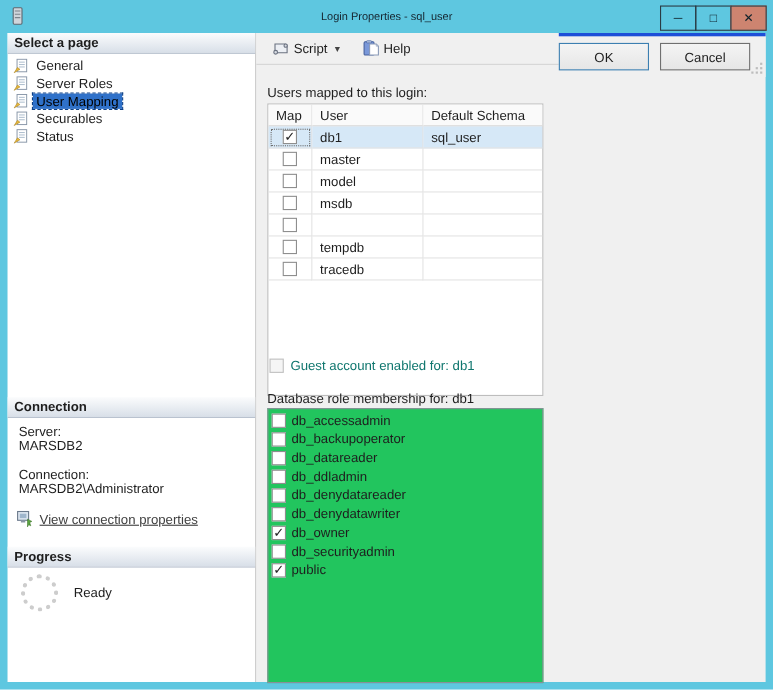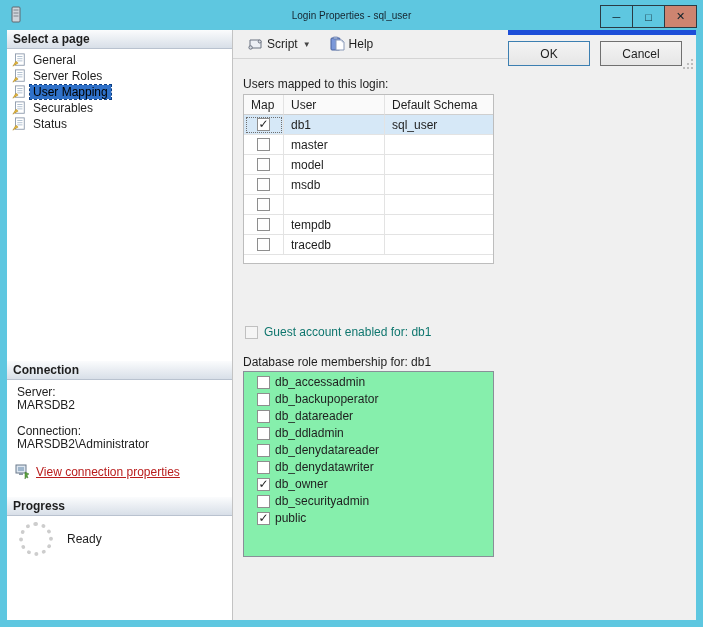--- a/index.html
+++ b/index.html
@@ -22,52 +22,52 @@
   #page-items{position:absolute;top:22px;left:4px;right:4px;}
   .tree-item{display:flex;align-items:center;height:16px;margin-bottom:0;cursor:default;}
   .tree-item .ticon{width:16px;height:14px;margin-right:3px;flex:0 0 16px;}
   .tree-item .tlabel{padding:0 3px;white-space:nowrap;}
   .tree-item.selected .tlabel{background:#2f71c9;color:#000000;outline:1px dashed #0b3f86;outline-offset:0;}
   #connection-header{top:331px;}
   .conn-info{position:absolute;left:10px;top:356px;line-height:13px;}
   .conn-block{margin-bottom:13px;}
   .link-row{position:absolute;left:8px;top:434px;display:flex;align-items:center;cursor:pointer;}
   .link-row svg{margin-right:5px;}
-  .link{color:#b91c1c;text-decoration:underline;}
+  .link{color:#404040;text-decoration:underline;}
   #progress-header{top:467px;}
   .ready-row{position:absolute;left:12px;top:492px;display:flex;align-items:center;}
   .spinner{width:26px;height:26px;border:4px dotted #cdcdcd;border-radius:50%;margin-right:14px;}
   
   .content{position:relative;flex:1;background:#f0f0f0;min-width:0;}
   .toolbar{position:absolute;top:0;left:0;right:0;height:29px;background:#f0f0f0;border-bottom:1px solid #d4d4d4;display:flex;align-items:center;padding-left:10px;box-sizing:border-box;}
   .tool-btn{display:flex;align-items:center;padding:2px 4px;cursor:default;}
   .tool-btn svg{margin-right:4px;}
   .caret{font-size:8px;color:#444;margin-left:5px;margin-right:10px;}
   .section-label{position:absolute;left:10px;}
   #users-label{top:47px;}
   #guest-row{position:absolute;left:12px;top:295px;display:flex;align-items:center;color:#0f766e;}
   #role-label{top:325px;}
   
-  .grid{position:absolute;left:10px;right:14px;top:64px;height:170px;background:#fff;border:1px solid #bdbdbd;box-sizing:border-box;overflow:hidden;}
+  .grid{position:absolute;left:10px;right:14px;top:64px;height:266px;background:#fff;border:1px solid #bdbdbd;box-sizing:border-box;overflow:hidden;}
   .grid-row{display:grid;grid-template-columns:40px 101px 133px 1fr;height:20px;}
   .gcell{border-right:1px solid #e3e3e3;border-bottom:1px solid #e3e3e3;display:flex;align-items:center;padding-left:7px;box-sizing:border-box;position:relative;white-space:nowrap;overflow:hidden;}
   .grid-head .gcell{background:#fafafa;border-bottom:1px solid #cfcfcf;}
   .grid-row.selected .gcell{background:#d6e8f7;}
   .gcell.mapcell{justify-content:center;padding-left:0;}
   .grid-row.selected .mapcell{outline:1px dotted #6f6f6f;outline-offset:-3px;}
   
   .cb{width:13px;height:13px;background:#fff;border:1px solid #8e8e8e;box-sizing:border-box;display:inline-flex;align-items:center;justify-content:center;font-size:12px;line-height:11px;color:#222;flex:0 0 13px;}
   .cb.disabled{border-color:#c0c0c0;background:#f5f5f5;}
   .ellipsis-btn{position:absolute;right:3px;top:1px;width:22px;height:17px;background:#e9e9e9;border:1px solid #ababab;font-size:11px;line-height:9px;color:#555;text-align:center;cursor:default;}
   
-  .rolelist{position:absolute;left:10px;right:14px;top:341px;height:186px;background:#86efac;border:1px solid #898f98;box-sizing:border-box;padding:2px 0 0 13px;overflow:hidden;}
+  .rolelist{position:absolute;left:10px;right:14px;top:341px;height:250px;background:#22c55e;border:1px solid #898f98;box-sizing:border-box;padding:2px 0 0 3px;overflow:hidden;}
   .role-item{display:flex;align-items:center;height:16px;margin-bottom:1px;}
   .role-item .cb{margin-right:5px;}
   
-  .footer{height:37px;border-top:5px solid #1d4ed8;background:#f0f0f0;position:relative;display:flex;align-items:center;justify-content:flex-end;}
+  .footer{height:37px;border-top:3px solid #1d4ed8;background:#f0f0f0;position:relative;display:flex;align-items:center;justify-content:flex-end;}
   .btn{width:80px;height:23px;background:linear-gradient(#f4f4f4,#e6e6e6);border:1px solid #707070;font-size:12px;display:flex;align-items:center;justify-content:center;cursor:default;}
   .btn.ok{border-color:#3c7fb1;margin-right:10px;}
   .btn.cancel{margin-right:14px;}
   .resize-grip{position:absolute;right:2px;bottom:2px;}
 </style>
 </head>
 <body>
 
 <div class="window">
 

